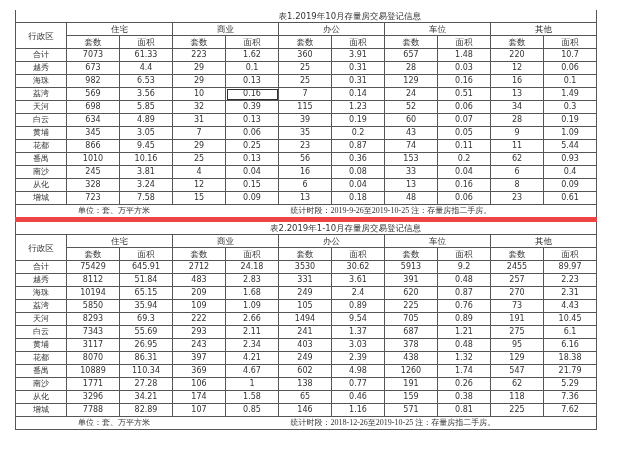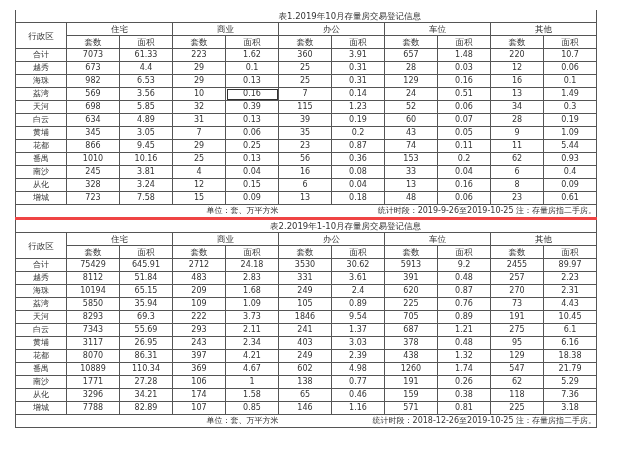--- a/index.html
+++ b/index.html
@@ -5,24 +5,24 @@
     html, body { margin: 0; padding: 0; background: #ffffff; }
     body { width: 619px; height: 450px; position: relative; overflow: hidden;
            font-family: "DejaVu Sans", sans-serif; color: #333; }
     .sheet { position: absolute; left: 15px; top: 10px; width: 581px; }
     table { border-collapse: collapse; width: 581px; table-layout: fixed; }
     td, th { border: 1px solid #555; font-size: 8px; text-align: center; padding: 0;
              height: 12px; line-height: 12px; font-weight: normal; white-space: nowrap; overflow: hidden; }
     th { font-size: 8.5px; }
     .title-row td { border-top: none; border-left: 1px solid #555; border-right: 1px solid #555;
                     text-align: right; padding-right: 175px; font-size: 8.5px; }
-    .title-row td.t2 { border-top: 3px solid #ef4444; }
+    .title-row td.t2 { border-top: 5px solid #ef4444; }
     .foot-row td { font-size: 8px; }
-    .foot-left { text-align: right; padding-left: 62px !important; border-right: none !important; font-family: Liberation Serif, serif; }
-    .foot-right { text-align: right; padding-left: 12px !important; border-left: none !important; }
+    .foot-left { text-align: left; padding-left: 62px !important; border-right: none !important; font-family: Liberation Serif, serif; }
+    .foot-right { text-align: left; padding-left: 12px !important; border-left: none !important; font-family: Liberation Serif, serif; }
     col.c0 { width: 51px; }
     col.cn { width: 53px; }
     .sel { outline: 1.5px solid #333; outline-offset: -2px; }
   </style>
 </head>
 <body>
 
 <div class="sheet">
   <table>
     <colgroup>
@@ -295,22 +295,22 @@
           <td>225</td>
           <td>0.76</td>
           <td>73</td>
           <td>4.43</td>
         </tr>
         <tr>
           <td>天河</td>
           <td>8293</td>
           <td>69.3</td>
           <td>222</td>
-          <td>3.73</td>
-          <td>1846</td>
+          <td>2.66</td>
+          <td>1494</td>
           <td>9.54</td>
           <td>705</td>
           <td>0.89</td>
           <td>191</td>
           <td>10.45</td>
         </tr>
         <tr>
           <td>白云</td>
           <td>7343</td>
           <td>55.69</td>
@@ -392,21 +392,21 @@
           <td>增城</td>
           <td>7788</td>
           <td>82.89</td>
           <td>107</td>
           <td>0.85</td>
           <td>146</td>
           <td>1.16</td>
           <td>571</td>
           <td>0.81</td>
           <td>225</td>
-          <td>3.18</td>
+          <td>7.62</td>
         </tr>
         <tr class="foot-row">
           <td colspan="5" class="foot-left">单位：套、万平方米</td>
           <td colspan="6" class="foot-right">统计时段：2018-12-26至2019-10-25 注：存量房指二手房。</td>
         </tr>
       </tbody>
   </table>
 </div>
 
 </body></html>

